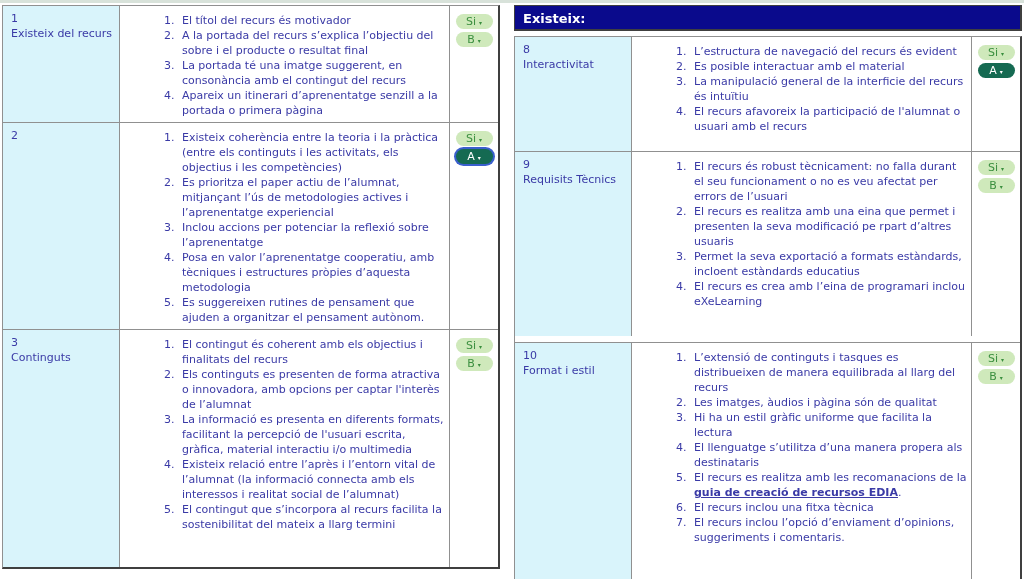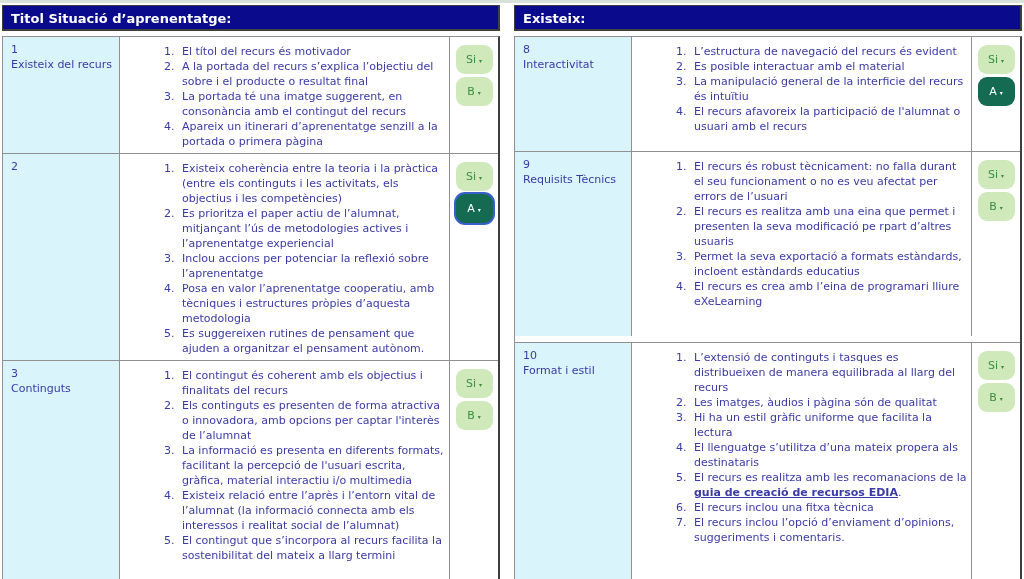--- a/index.html
+++ b/index.html
@@ -60,38 +60,37 @@
   }
   .items-cell ol { margin: 5px 0 0 0; padding-left: 42px; line-height: 15px; }
   .items-cell li { padding-left: 4px; margin: 0; }
   .item-link { color: var(--body-text); font-weight: bold; }
   .rating-cell {
     flex: 0 0 48px; width: 48px;
     padding: 8px 0 0 0;
     display: flex; flex-direction: column; align-items: center; gap: 3px;
   }
   .pill {
-    width: 37px; height: 29px; border-radius: 9px;
+    width: 37px; height: 15px; border-radius: 9px;
     display: flex; align-items: center; justify-content: center; gap: 3px;
     cursor: pointer; line-height: 1;
   }
   .pill.light { background: var(--pill-light-bg); color: var(--pill-light-text); }
   .pill.dark  { background: var(--pill-dark-bg);  color: var(--pill-dark-text); }
   .pill.focused { box-shadow: 0 0 0 2px var(--pill-focus-ring); }
   .pill-label { font-size: 11px; }
   .pill-caret { font-size: 6px; transform: translateY(0.5px); }
 </style>
 </head>
 <body>
 
 <div class="top-strip"></div>
 
 <div class="page">
   <section class="panel-left">
-    <div class="table-header">Titol Situació d’aprenentatge:</div>
     <div class="rubric">
         <div class="row" style="min-height: 114px;">
           <div class="cell label-cell">
             <div>1</div>
             <div>Existeix del recurs</div>
           </div>
           <div class="cell items-cell">
             <ol>
               <li>El títol del recurs és motivador</li>
               <li>A la portada del recurs s’explica l’objectiu del sobre i el producte o resultat final</li>
@@ -192,21 +191,21 @@
         <div class="row" style="min-height: 185px;">
           <div class="cell label-cell">
             <div>9</div>
             <div>Requisits Tècnics</div>
           </div>
           <div class="cell items-cell">
             <ol>
               <li>El recurs és robust tècnicament: no falla durant el seu funcionament o no es veu afectat per errors de l’usuari</li>
               <li>El recurs es realitza amb una eina que permet i presenten la seva modificació pe rpart d’altres usuaris</li>
               <li>Permet la seva exportació a formats estàndards, incloent estàndards educatius</li>
-              <li>El recurs es crea amb l’eina de programari lliure eXeLearning</li>
+              <li>El recurs es crea amb l’eina de programari inclou eXeLearning</li>
             </ol>
           </div>
           <div class="cell rating-cell">
             <div class="pill light">
               <span class="pill-label">Si</span>
               <span class="pill-caret">▾</span>
             </div>
             <div class="pill light">
               <span class="pill-label">B</span>
               <span class="pill-caret">▾</span>
@@ -216,21 +215,21 @@
         <div class="row" style="min-height: 238px; margin-top: 6px;">
           <div class="cell label-cell">
             <div>10</div>
             <div>Format i estil</div>
           </div>
           <div class="cell items-cell">
             <ol>
               <li>L’extensió de continguts i tasques es distribueixen de manera equilibrada al llarg del recurs</li>
               <li>Les imatges, àudios i pàgina són de qualitat</li>
               <li>Hi ha un estil gràfic uniforme que facilita la lectura</li>
-              <li>El llenguatge s’utilitza d’una mateix propera als destinataris</li>
+              <li>El llenguatge s’utilitza d’una manera propera als destinataris</li>
               <li>El recurs es realitza amb les recomanacions de la <a href="#" class="item-link">guia de creació de recursos EDIA</a>.</li>
               <li>El recurs inclou una fitxa tècnica</li>
               <li>El recurs inclou l’opció d’enviament d’opinions, suggeriments i comentaris.</li>
             </ol>
           </div>
           <div class="cell rating-cell">
             <div class="pill light">
               <span class="pill-label">Si</span>
               <span class="pill-caret">▾</span>
             </div>

